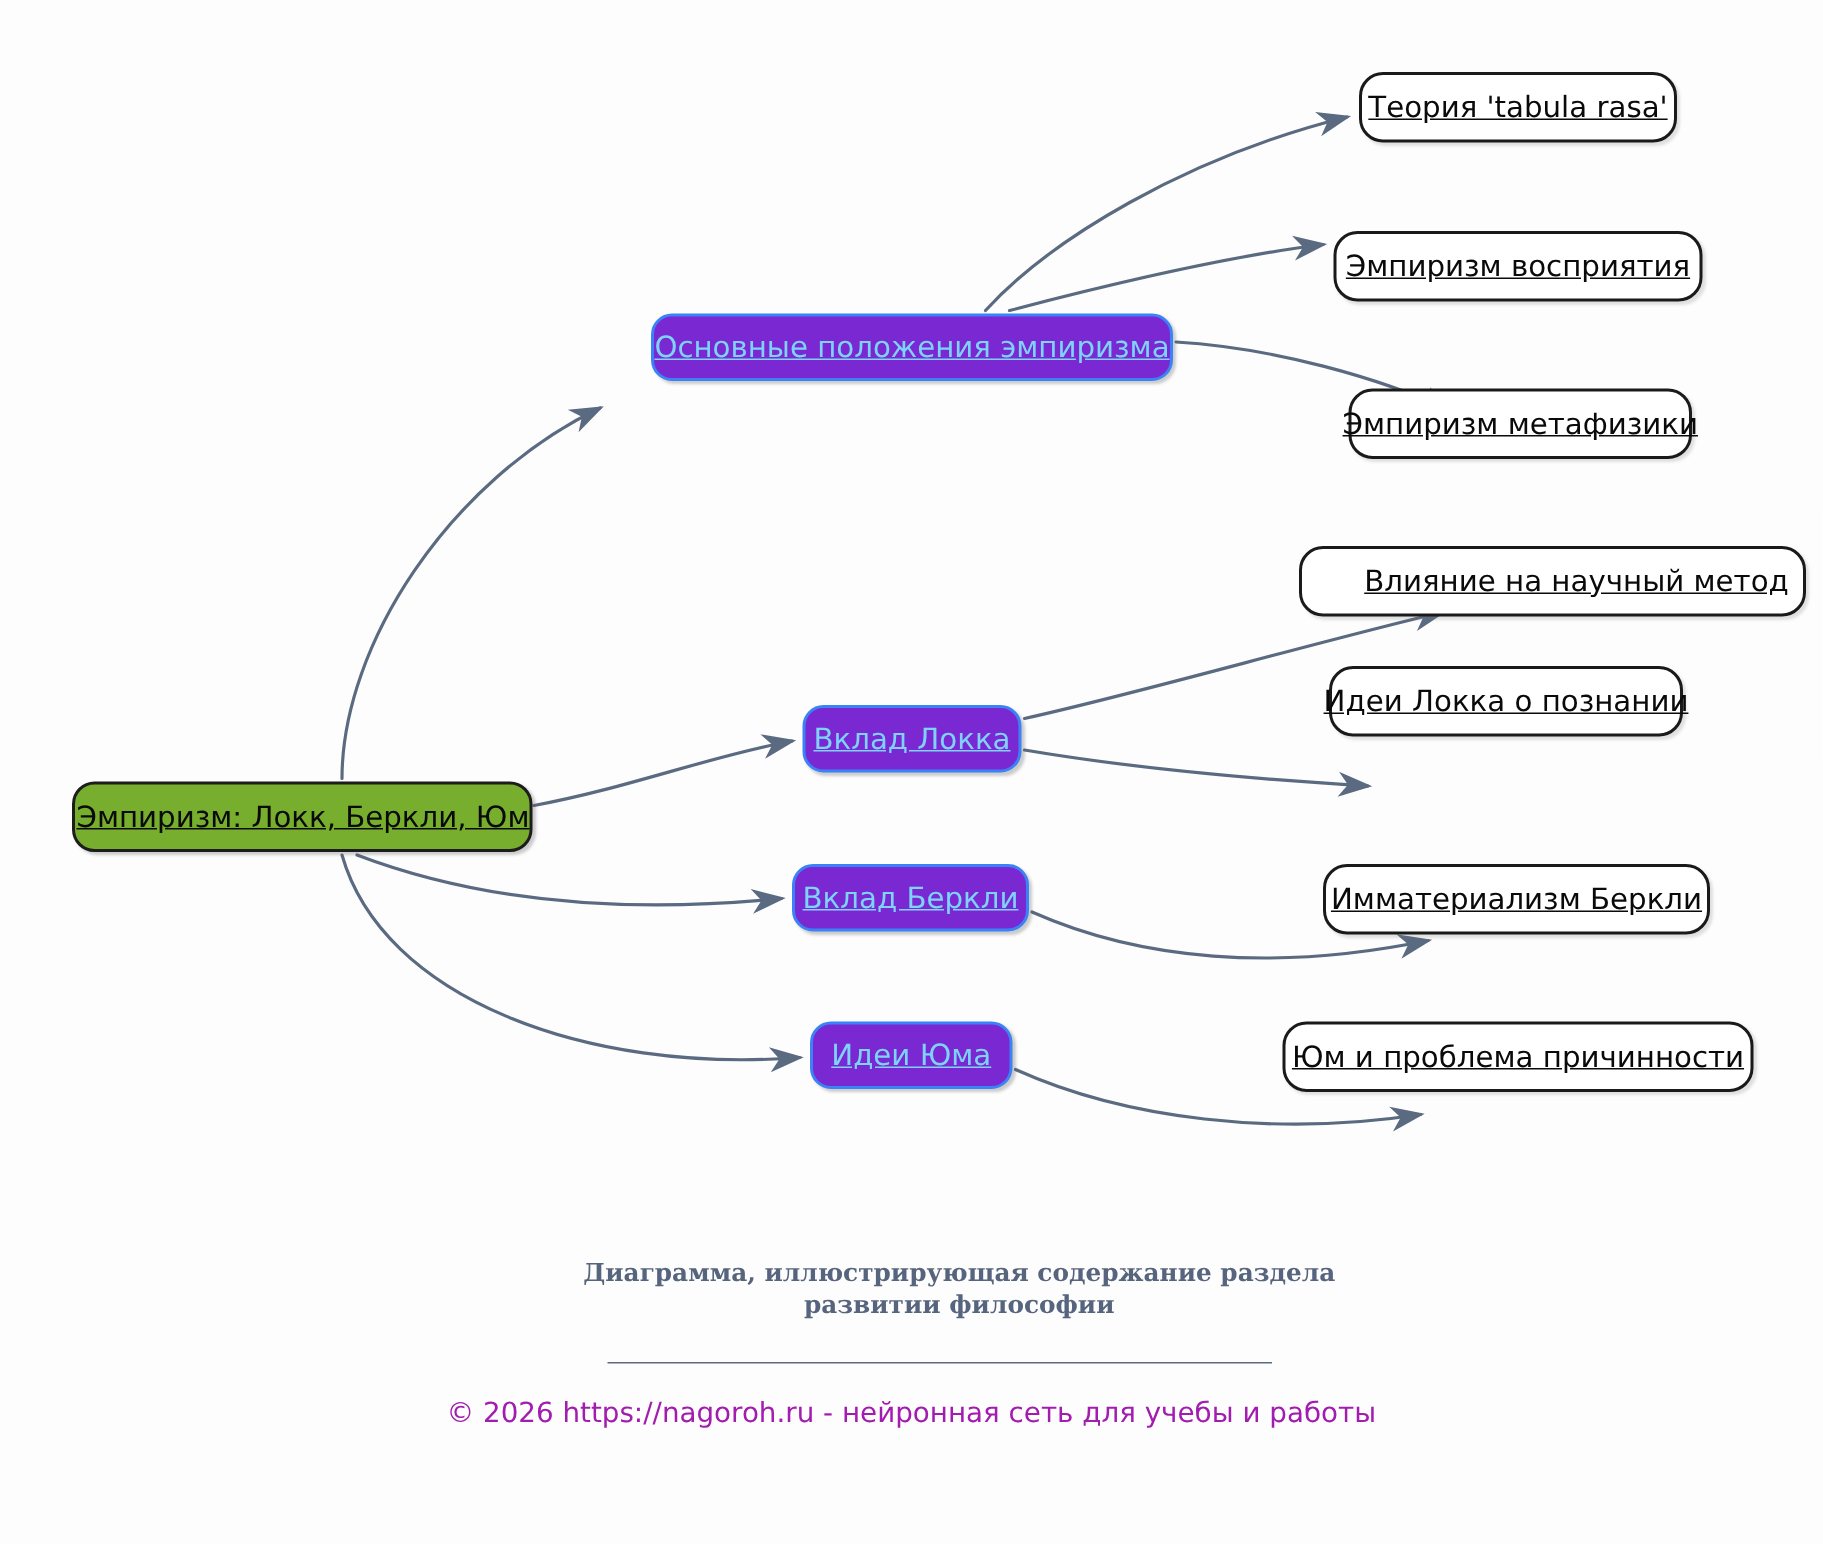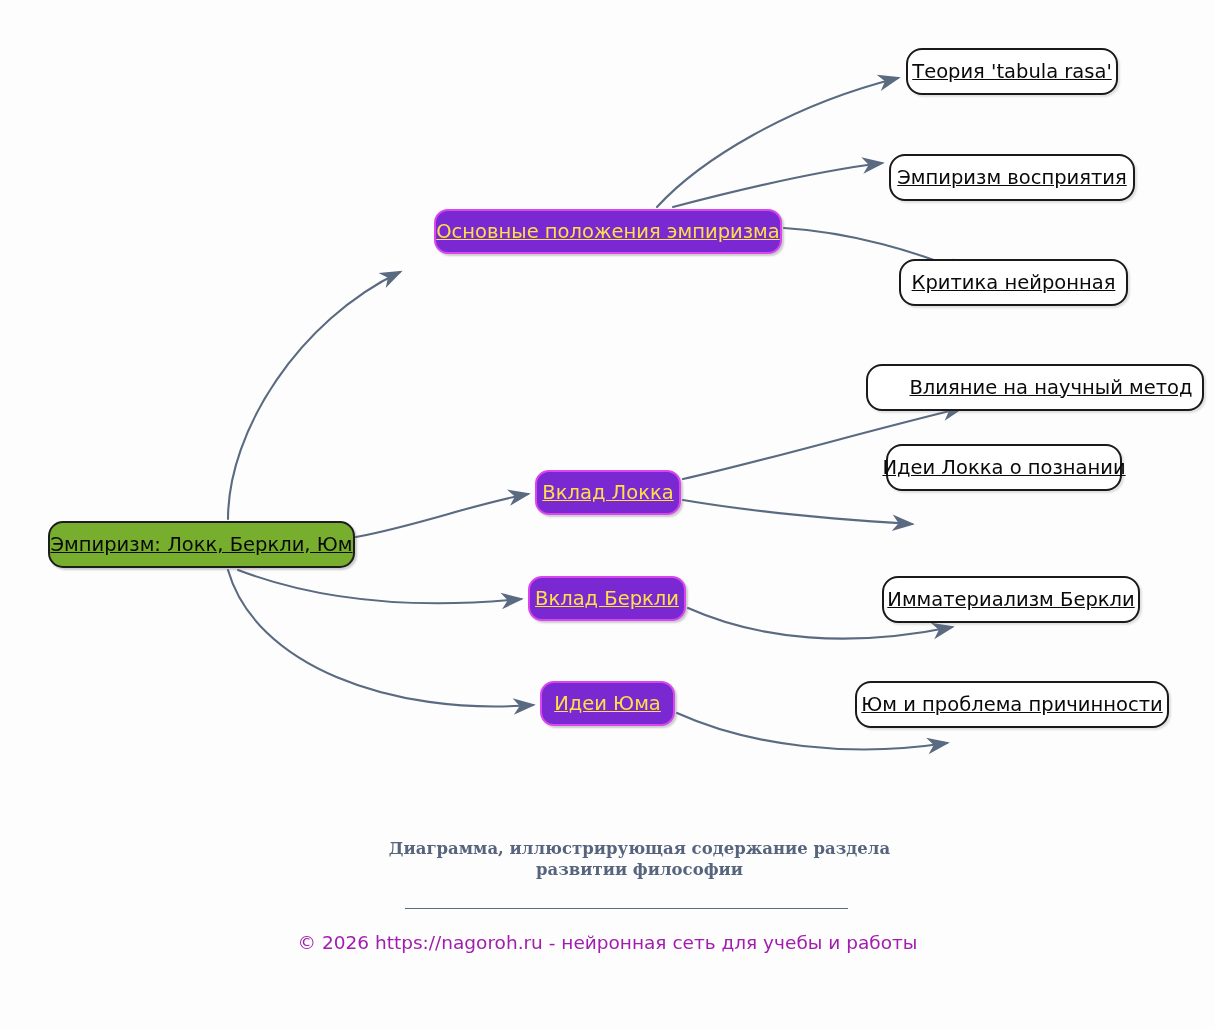--- a/index.html
+++ b/index.html
@@ -47,22 +47,22 @@
   .node.root {
     background: #78ae2e;
     border: 2px solid #1d1d1d;
     color: #0a0a0a;
     font-size: 19.5px;
     border-radius: 15px;
     box-shadow: 2px 2px 2px rgba(90,90,90,0.30);
   }
   .node.branch {
     background: #7a28d2;
-    border: 2px solid #d946ef;
-    color: #fde047;
+    border: 2px solid #3b82f6;
+    color: #7dd3fc;
     font-size: 19.5px;
     border-radius: 14px;
     box-shadow: 2px 2px 2px rgba(90,90,90,0.30);
   }
   .node.leaf {
     background: #ffffff;
     border: 2px solid #1a1a1a;
     color: #0a0a0a;
     font-size: 19.5px;
     border-radius: 16px;
@@ -129,21 +129,21 @@
 
       <path d="M 683,479 C 760,462 870,430 962,408"></path>
       <path d="M 683,500 C 760,513 845,520 912,524"></path>
 
       <path d="M 688,608 C 760,640 850,648 952,627"></path>
 
       <path d="M 677,713 C 750,746 850,758 947,743"></path>
     </g>
   </svg>
 
-  <div class="node root" style="left:48px; top:521px; width:307px; height:47px;">
+  <div class="node root" style="left:48px; top:521px; width:307px; height:47px;justify-content:flex-end;">
     <span class="node-label">Эмпиризм: Локк, Беркли, Юм</span>
   </div>
 
   <div class="node branch" style="left:434px; top:209px; width:348px; height:45px;">
     <span class="node-label">Основные положения эмпиризма</span>
   </div>
 
   <div class="node branch" style="left:535px; top:470px; width:146px; height:45px;">
     <span class="node-label">Вклад Локка</span>
   </div>
@@ -158,21 +158,21 @@
 
   <div class="node leaf" style="left:906px; top:48px; width:212px; height:47px;">
     <span class="node-label">Теория 'tabula rasa'</span>
   </div>
 
   <div class="node leaf" style="left:889px; top:154px; width:246px; height:47px;">
     <span class="node-label">Эмпиризм восприятия</span>
   </div>
 
   <div class="node leaf" style="left:899px; top:259px; width:229px; height:47px;">
-    <span class="node-label">Критика нейронная</span>
+    <span class="node-label">Эмпиризм метафизики</span>
   </div>
 
   <div class="node leaf" style="left:866px; top:364px; width:338px; height:47px;padding-left:32px;">
     <span class="node-label">Влияние на научный метод</span>
   </div>
 
   <div class="node leaf" style="left:886px; top:444px; width:236px; height:47px;">
     <span class="node-label">Идеи Локка о познании</span>
   </div>
 

